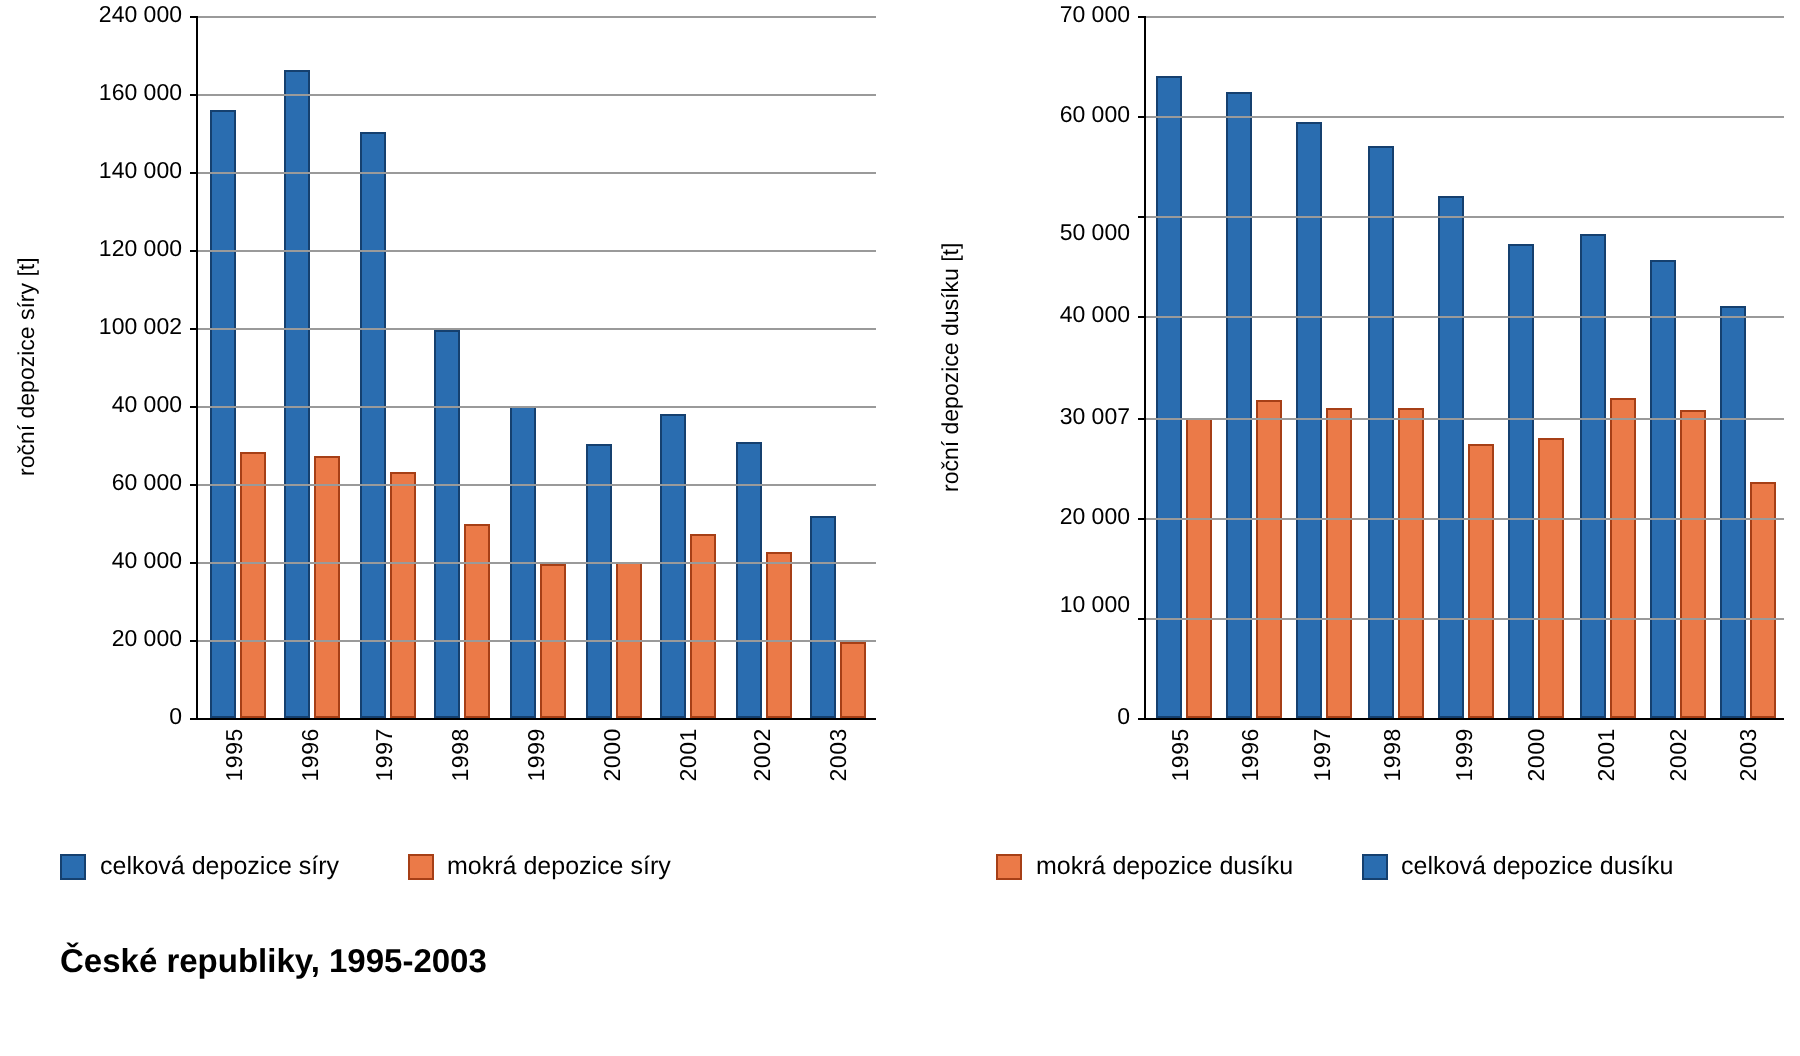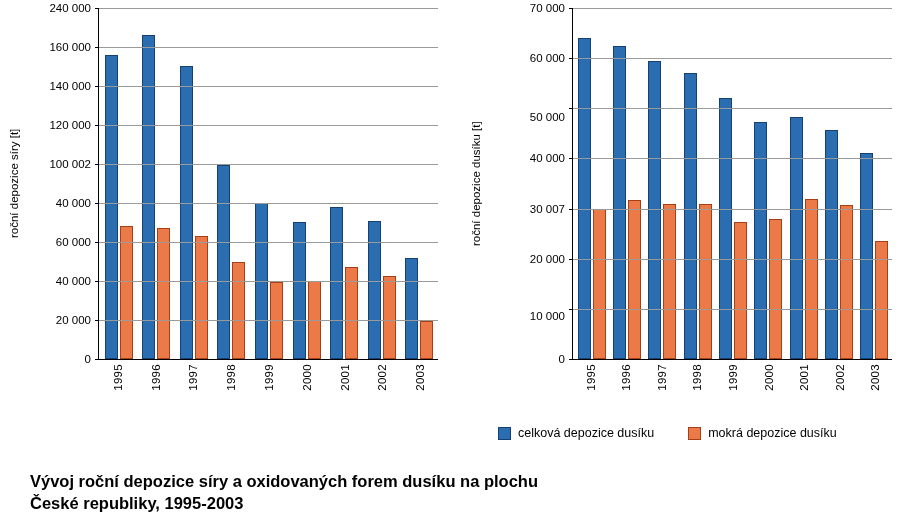--- a/index.html
+++ b/index.html
@@ -245,20 +245,30 @@
         <div class="x-label-cell">
           <span class="x-label">2001</span>
         </div>
         <div class="x-label-cell">
           <span class="x-label">2002</span>
         </div>
         <div class="x-label-cell">
           <span class="x-label">2003</span>
         </div>
       </div>
+    <div class="legend">
+      <div class="legend-item">
+        <span class="swatch total"></span>
+        <span>celková depozice síry</span>
+      </div>
+      <div class="legend-item">
+        <span class="swatch wet"></span>
+        <span>mokrá depozice síry</span>
+      </div>
+    </div>
   <div class="y-tick-label" style="top: 359px; right: 359px;">0</div>
       <div class="y-tick-label" style="top: 320px; right: 359px;">20 000</div>
       <div class="y-tick-label" style="top: 281px; right: 359px;">40 000</div>
       <div class="y-tick-label" style="top: 242px; right: 359px;">60 000</div>
       <div class="y-tick-label" style="top: 203px; right: 359px;">40 000</div>
       <div class="y-tick-label" style="top: 164px; right: 359px;">100 002</div>
       <div class="y-tick-label" style="top: 125px; right: 359px;">120 000</div>
       <div class="y-tick-label" style="top: 86px; right: 359px;">140 000</div>
       <div class="y-tick-label" style="top: 47px; right: 359px;">160 000</div>
       <div class="y-tick-label" style="top: 8px; right: 359px;">240 000</div>
@@ -345,36 +355,35 @@
         </div>
         <div class="x-label-cell">
           <span class="x-label">2002</span>
         </div>
         <div class="x-label-cell">
           <span class="x-label">2003</span>
         </div>
       </div>
     <div class="legend">
       <div class="legend-item">
+        <span class="swatch wet"></span>
+        <span>mokrá depozice dusíku</span>
+      </div>
+      <div class="legend-item">
         <span class="swatch total"></span>
         <span>celková depozice dusíku</span>
       </div>
-      <div class="legend-item">
-        <span class="swatch wet"></span>
-        <span>mokrá depozice dusíku</span>
-      </div>
     </div>
   <div class="y-tick-label" style="top: 359px; right: 335px;">0</div>
-      <div class="y-tick-label" style="top: 316px; right: 335px;">10 000</div>
+      <div class="y-tick-label" style="top: 303px; right: 335px;">10 000</div>
       <div class="y-tick-label" style="top: 258.714px; right: 335px;">20 000</div>
       <div class="y-tick-label" style="top: 208.571px; right: 335px;">30 007</div>
       <div class="y-tick-label" style="top: 158.429px; right: 335px;">40 000</div>
       <div class="y-tick-label" style="top: 117px; right: 335px;">50 000</div>
       <div class="y-tick-label" style="top: 58.1429px; right: 335px;">60 000</div>
       <div class="y-tick-label" style="top: 8px; right: 335px;">70 000</div>
     </div>
 
   <div class="caption">
-    <div>Vývoj roční depozice síry a oxidovaných forem dusíku na plochu</div>
     <div>České republiky, 1995-2003</div>
   </div>
 
 </div>
 
 </body></html>

